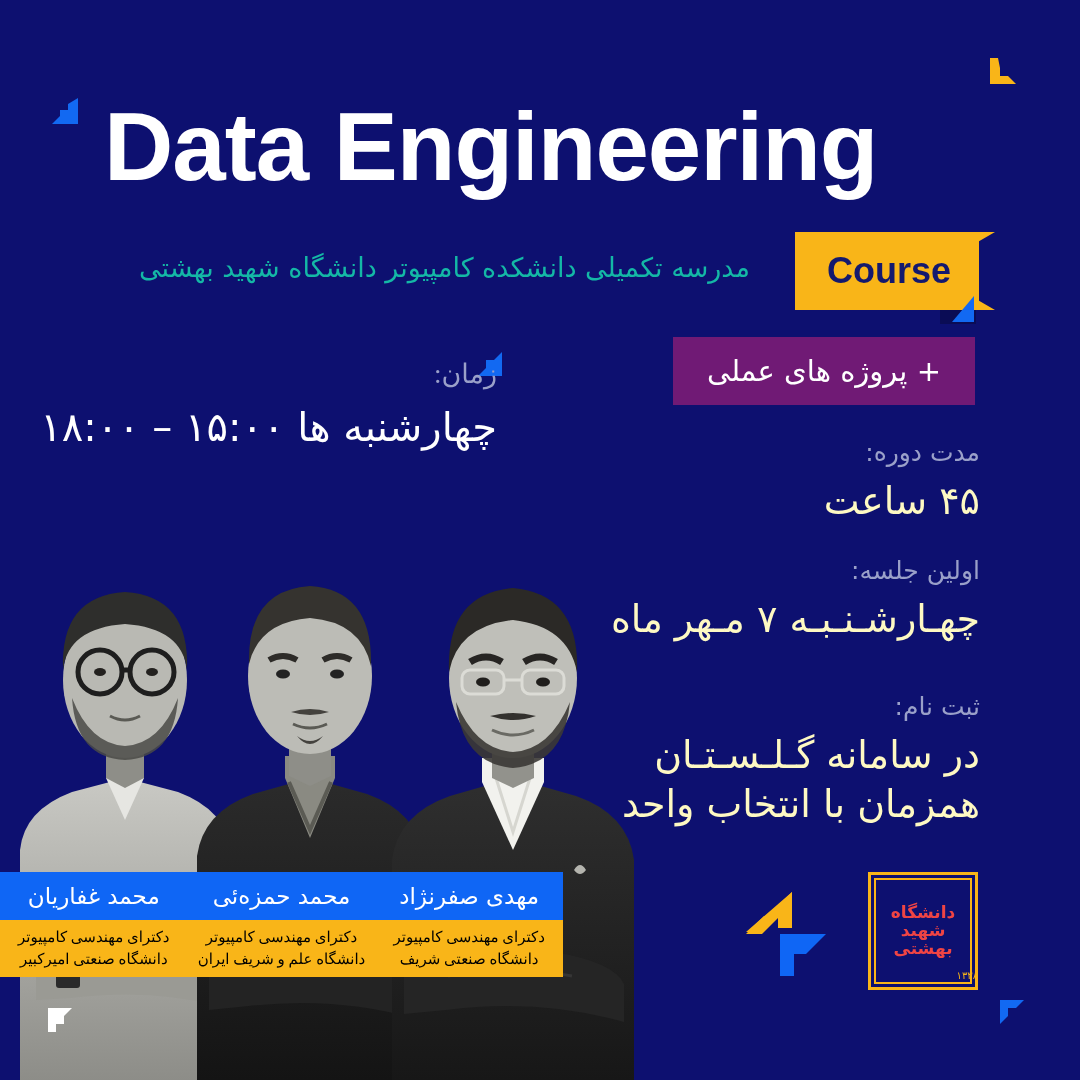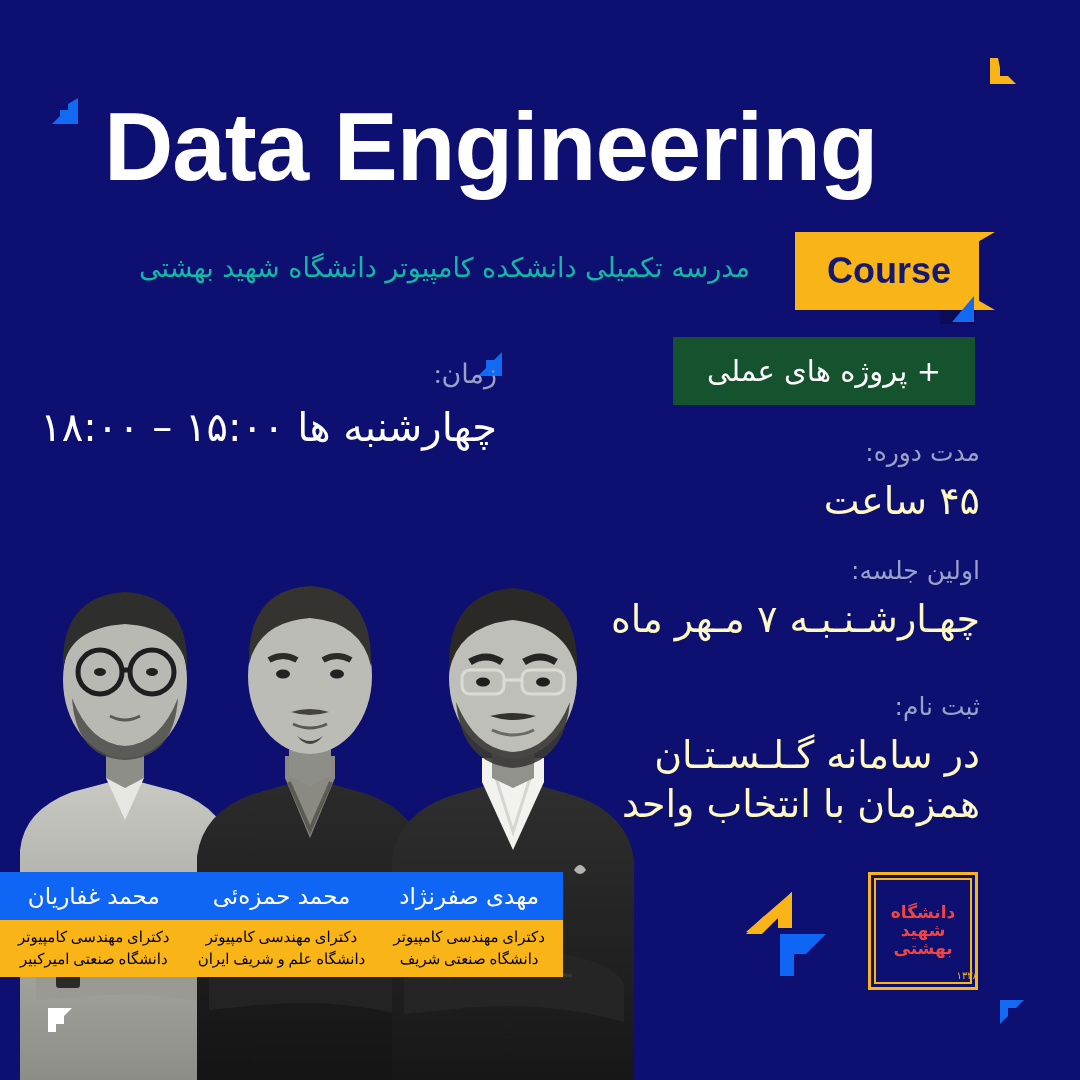--- a/index.html
+++ b/index.html
@@ -72,21 +72,21 @@
     width:22px; height:26px;
     background:#1269f2;
     clip-path: polygon(100% 0, 100% 100%, 0 100%);
   }
 
   
   .projects-badge {
     position:absolute;
     left:673px; top:337px;
     width:302px; height:68px;
-    background:#14532d;
+    background:#701a75;
     display:flex; align-items:center; justify-content:center;
     direction:rtl;
   }
   .projects-badge span {
     font-family:"DejaVu Sans", sans-serif;
     font-size:29px;
     color:#ffffff;
     white-space:nowrap;
   }
 

